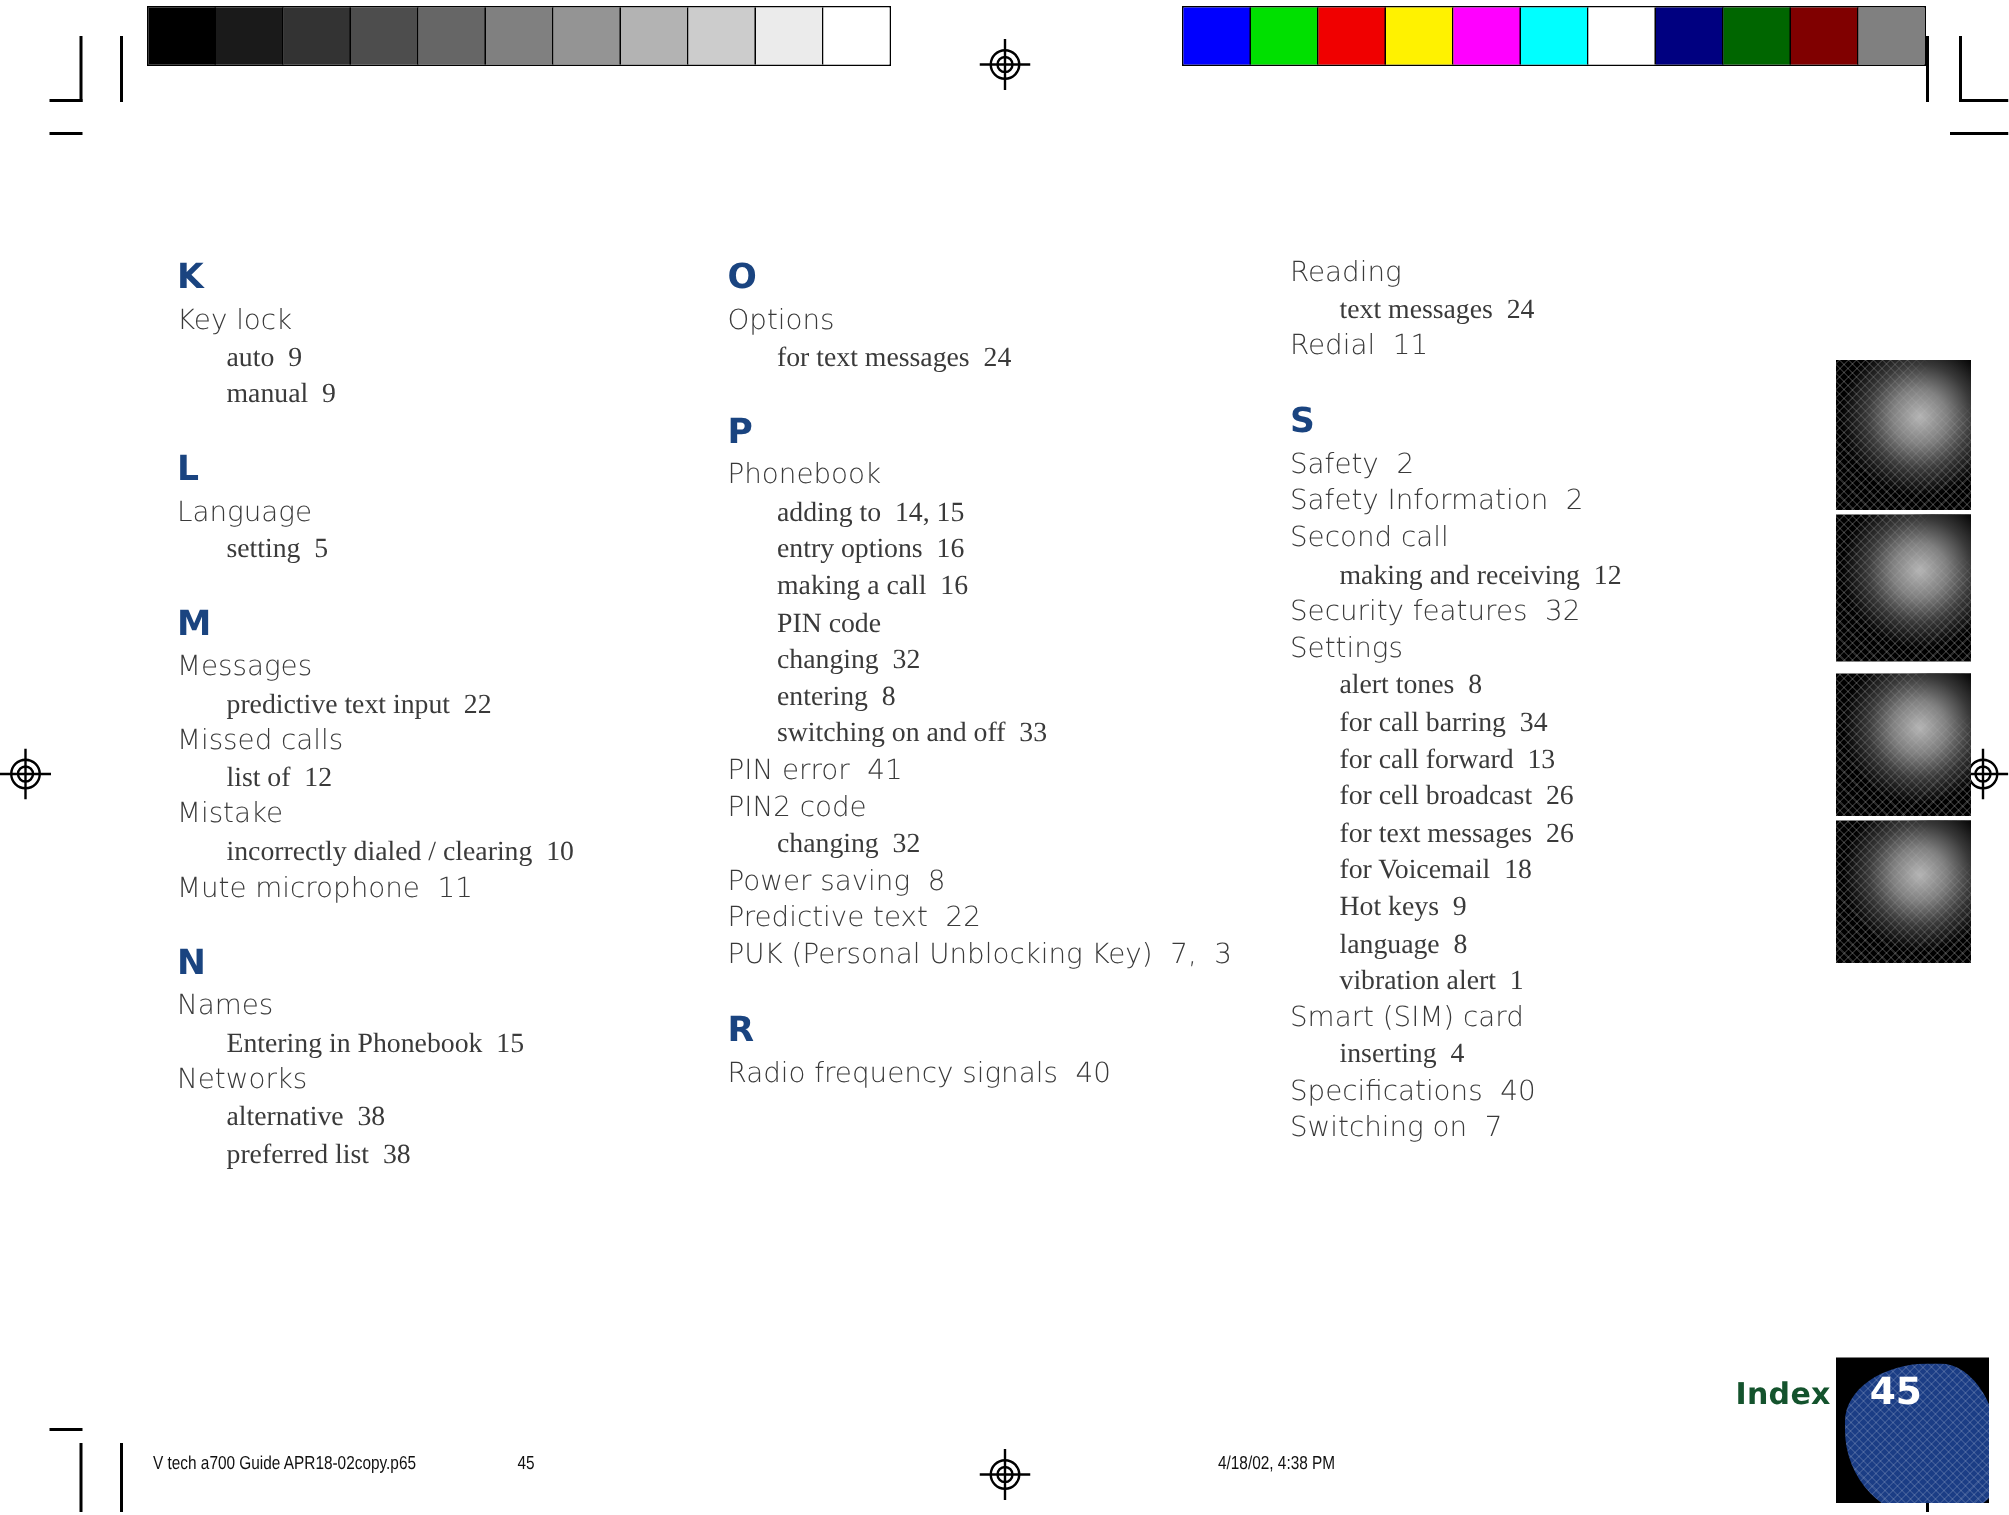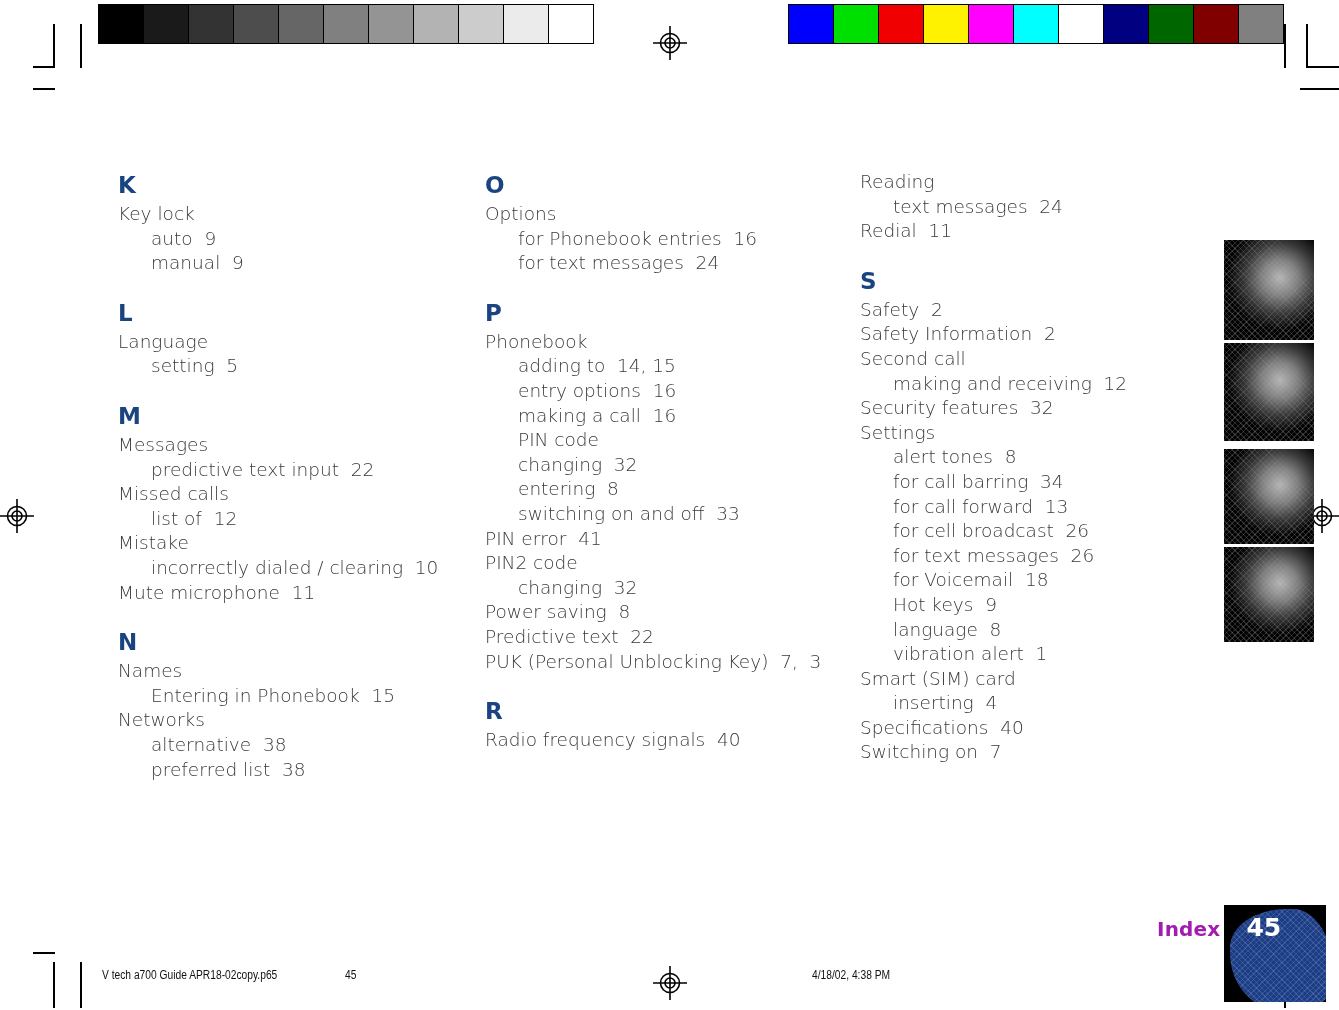--- a/index.html
+++ b/index.html
@@ -65,21 +65,21 @@
   }
   .letter.first { margin-top: 0; }
 
   .entry {
     font-size: 18.5px;
     line-height: 24.6px;
     color: #3a3a3a;
     white-space: pre;
     font-weight: 300;
   }
-  .entry.sub { padding-left: 33px; }
+  .entry.sub { padding-left: 33px; font-family: Liberation Serif, serif; }
 
   
   .halftone-stack {
     position: absolute;
     left: 1224px;
     top: 240px;
     width: 90px;
   }
   .halftone {
     width: 90px;
@@ -100,21 +100,21 @@
   .index-badge {
     position: absolute;
     left: 1157px;
     top: 905px;
     display: flex;
     align-items: flex-start;
   }
   .index-label {
     font-size: 20px;
     font-weight: bold;
-    color: #a21caf;
+    color: #14532d;
     line-height: 26px;
     padding-top: 11px;
     padding-right: 4px;
     letter-spacing: 0.2px;
   }
   .index-pageblock {
     position: relative;
     width: 102px;
     height: 97px;
     background: #000;
@@ -251,21 +251,20 @@
       <div class="letter">N</div>
       <div class="entry">Names</div>
       <div class="entry sub">Entering in Phonebook  15</div>
       <div class="entry">Networks</div>
       <div class="entry sub">alternative  38</div>
       <div class="entry sub">preferred list  38</div>
     </div>
   <div class="col c2">
       <div class="letter first">O</div>
       <div class="entry">Options</div>
-      <div class="entry sub">for Phonebook entries  16</div>
       <div class="entry sub">for text messages  24</div>
       <div class="letter">P</div>
       <div class="entry">Phonebook</div>
       <div class="entry sub">adding to  14, 15</div>
       <div class="entry sub">entry options  16</div>
       <div class="entry sub">making a call  16</div>
       <div class="entry sub">PIN code</div>
       <div class="entry sub">changing  32</div>
       <div class="entry sub">entering  8</div>
       <div class="entry sub">switching on and off  33</div>

